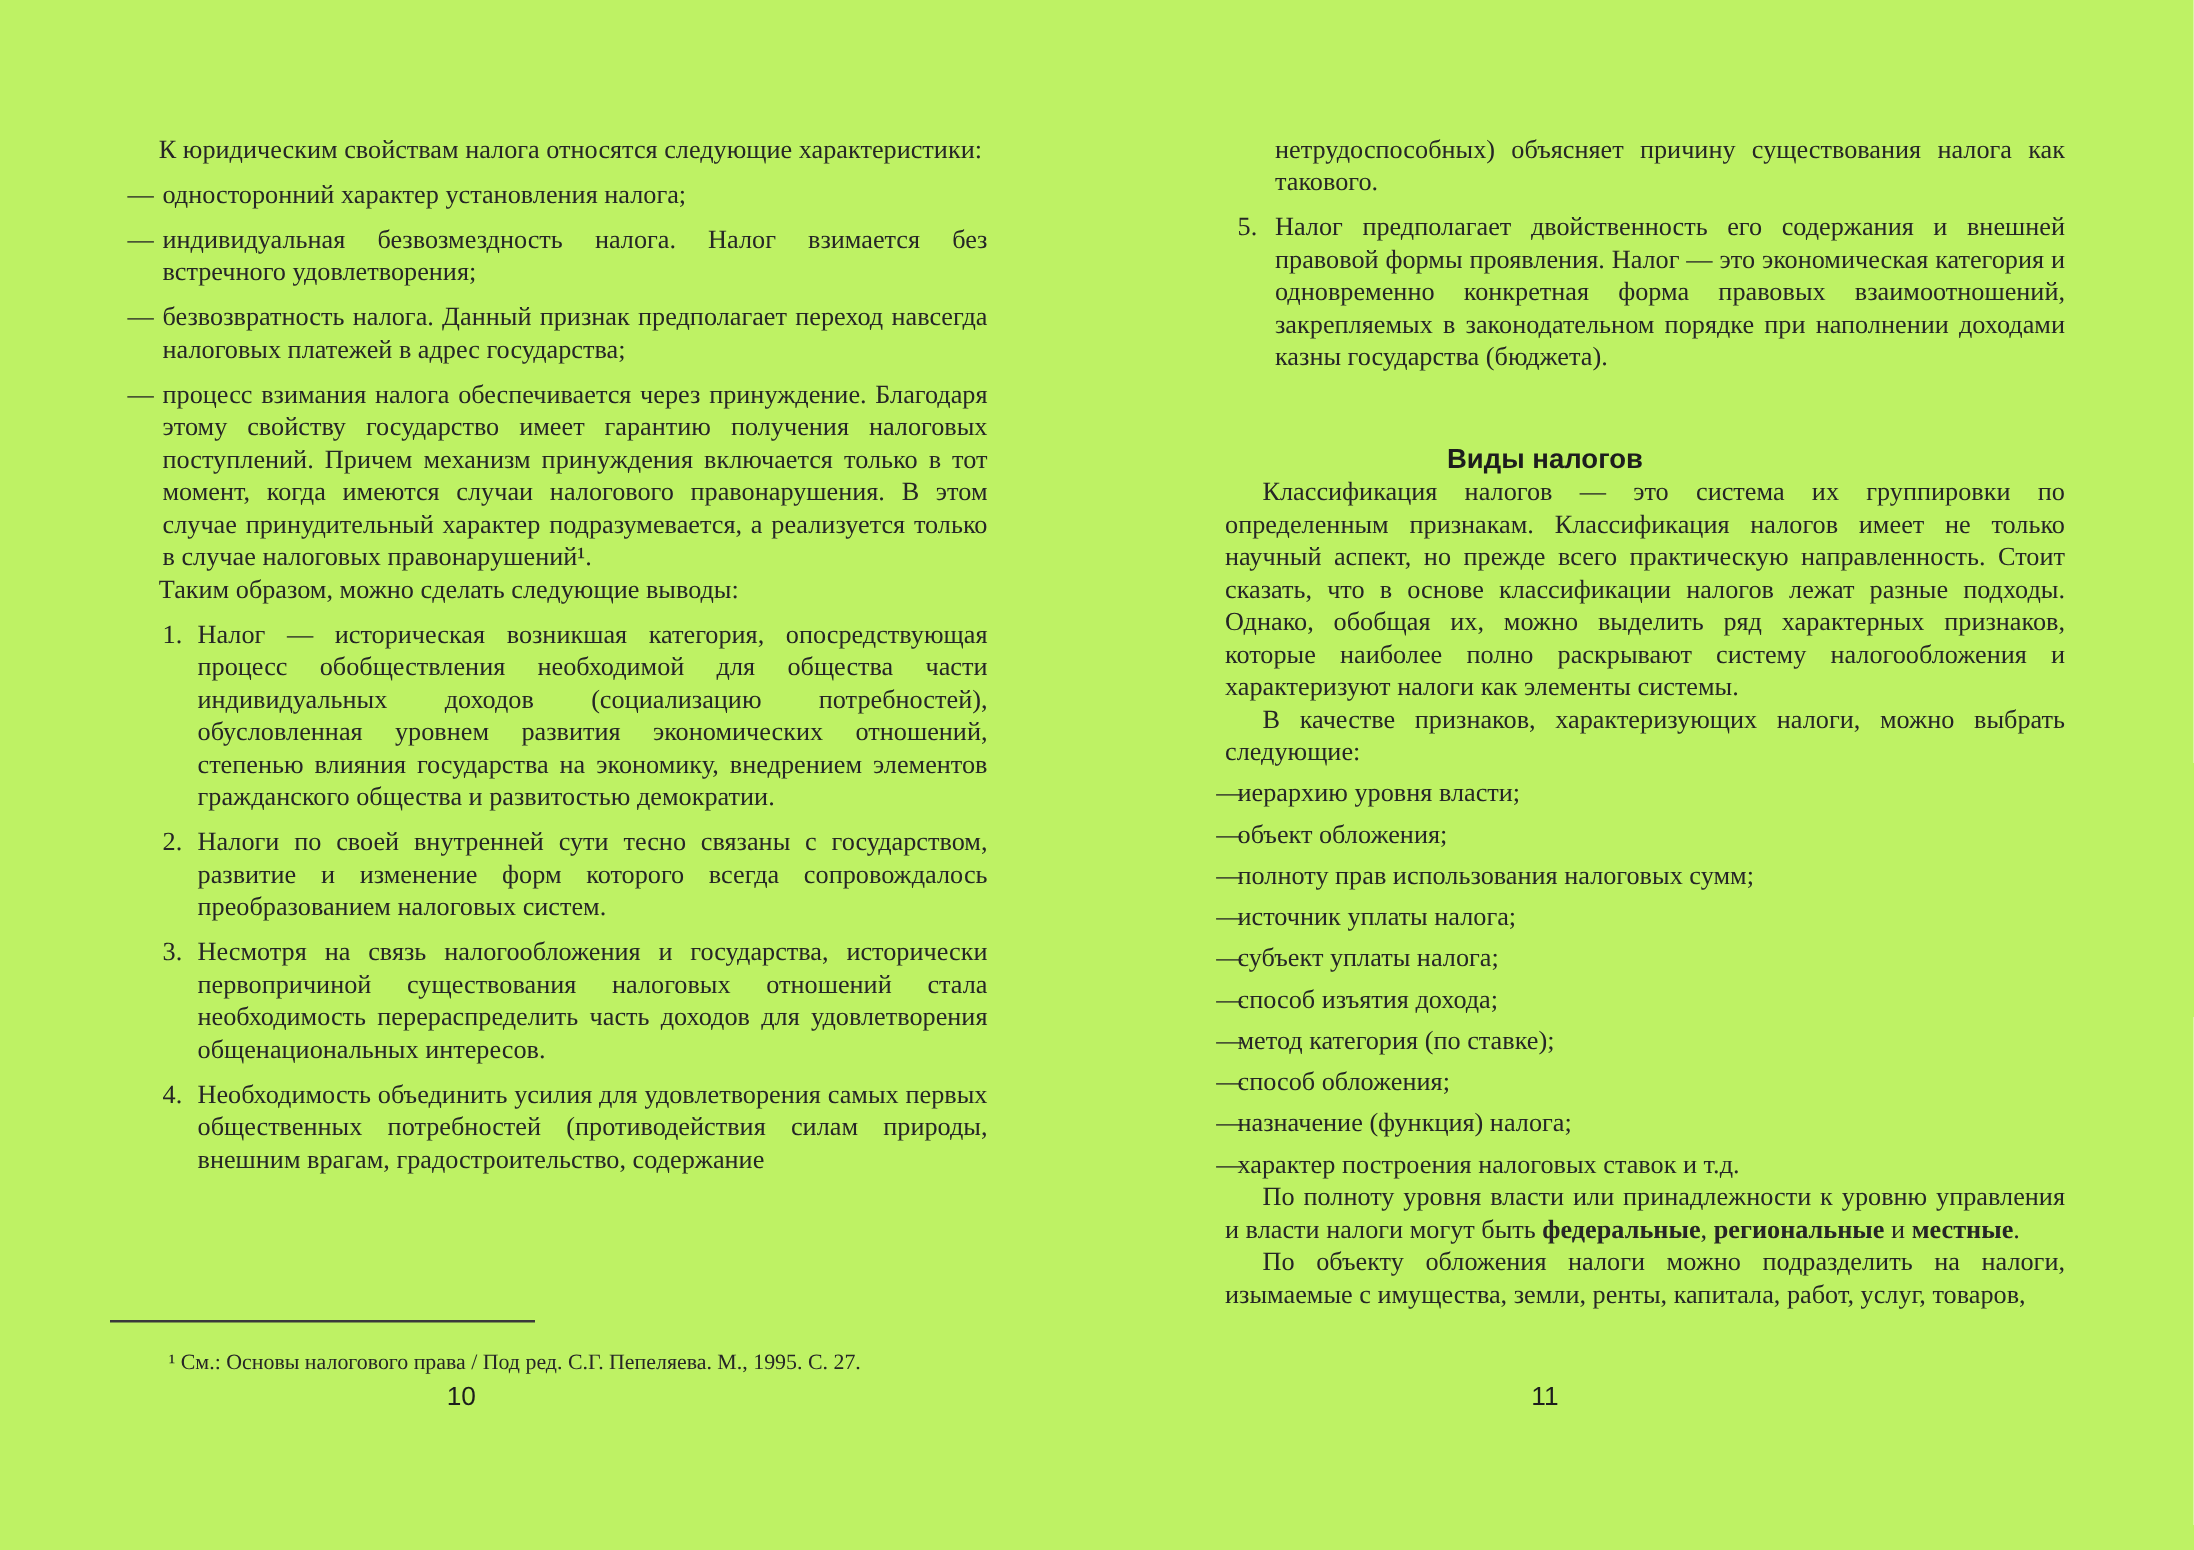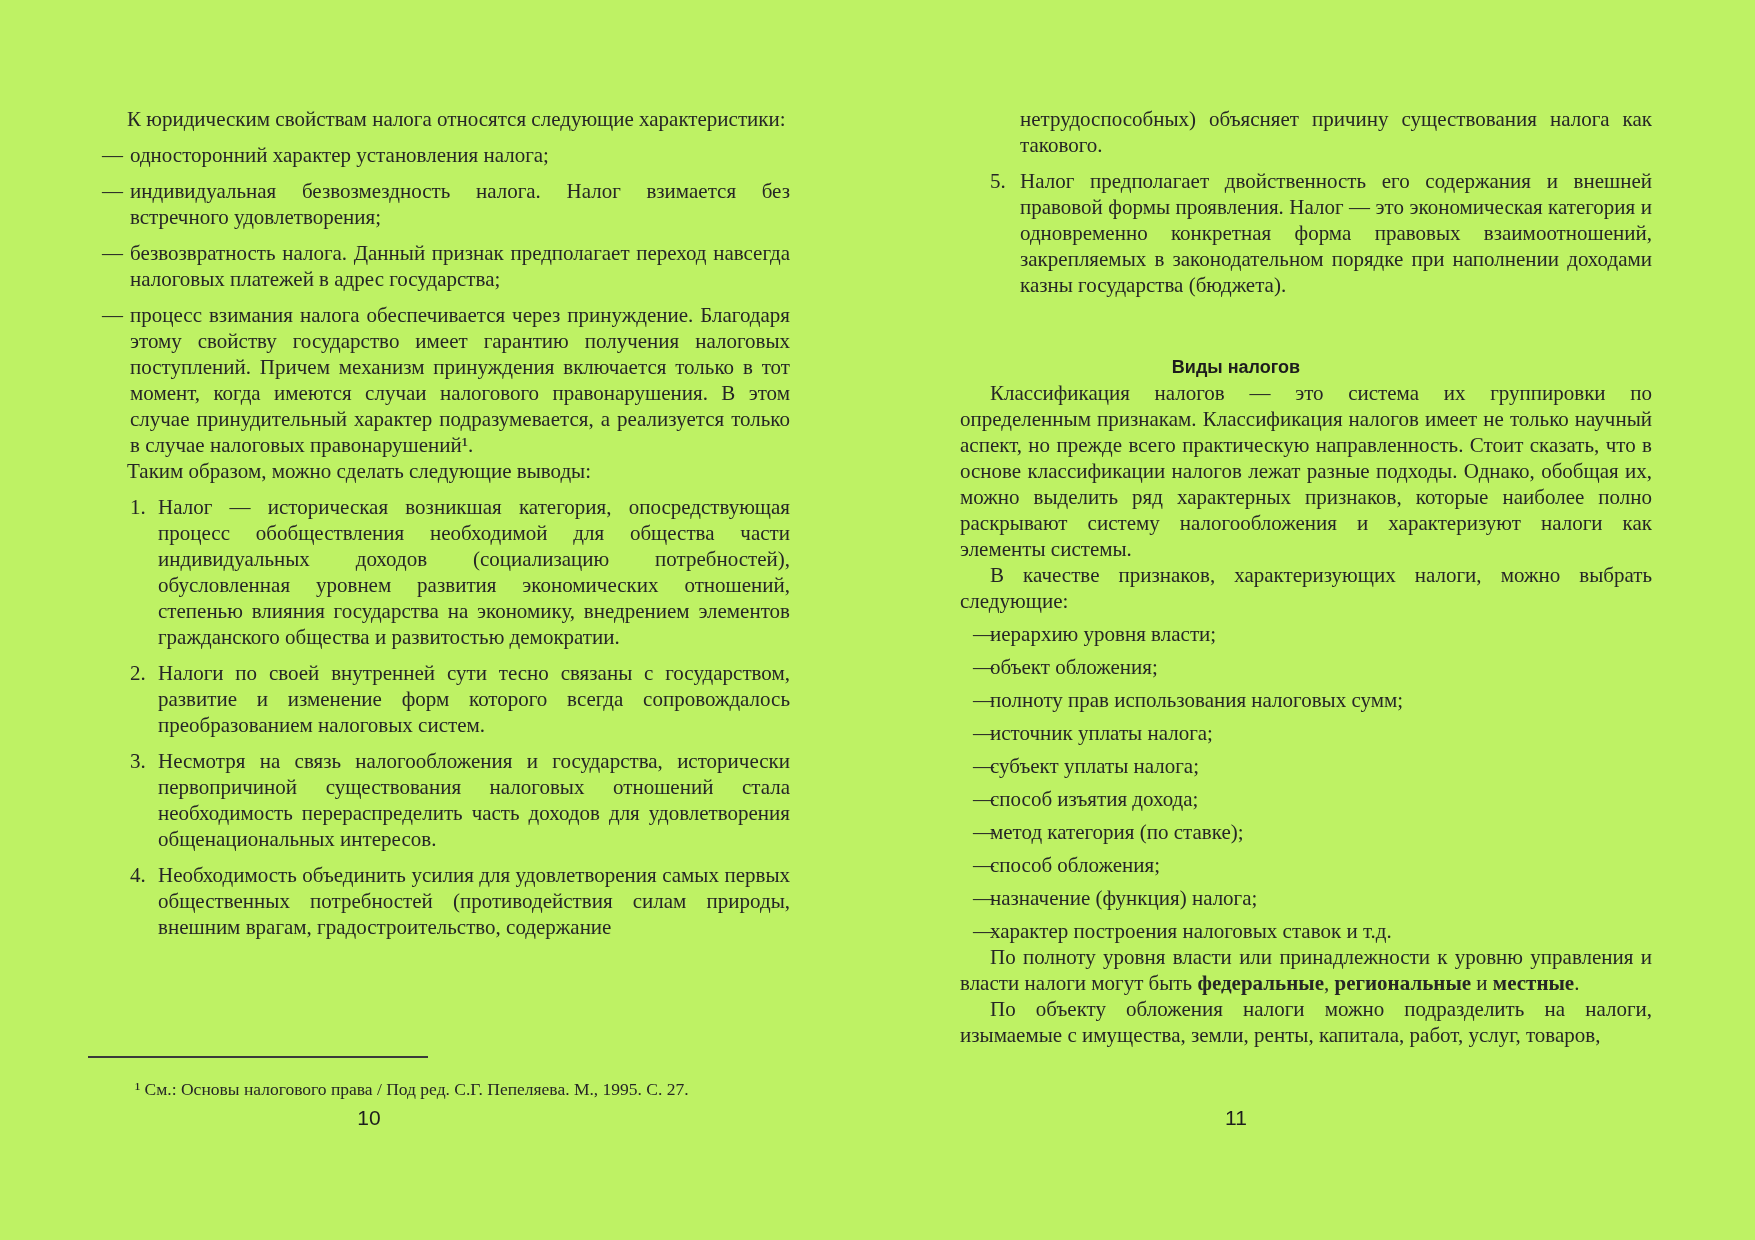--- a/index.html
+++ b/index.html
@@ -26,21 +26,21 @@
   .content {
     padding-top: 106px;
     font-size: 21px;
     line-height: 26px;
   }
   p.para {
     margin: 0;
     text-align: justify;
   }
   .indent { text-indent: 39px; }
-  .page-right .indent { text-indent: 30px; }
+  .page-right .indent { text-indent: 30px; margin-left: 20px; }
   .mt8 { margin-top: 8px; }
 
   
   .ditem {
     position: relative;
     margin-top: 10px;
     padding-left: 42px;
     text-align: justify;
   }
   .ditem .dash {
@@ -70,21 +70,21 @@
   .cont {
     padding-left: 60px;
     text-align: justify;
   }
 
   .heading {
     margin: 56px 140px 0 0;
     text-align: center;
     font-family: "Liberation Sans", "DejaVu Sans", sans-serif;
     font-weight: bold;
-    font-size: 18px;
+    font-size: 22px;
     line-height: 26px;
     color: #1d1d1d;
   }
   .after-heading { margin-top: 24px; }
 
   .footnote-rule {
     position: absolute;
     left: 0;
     top: 1056px;
     width: 340px;

